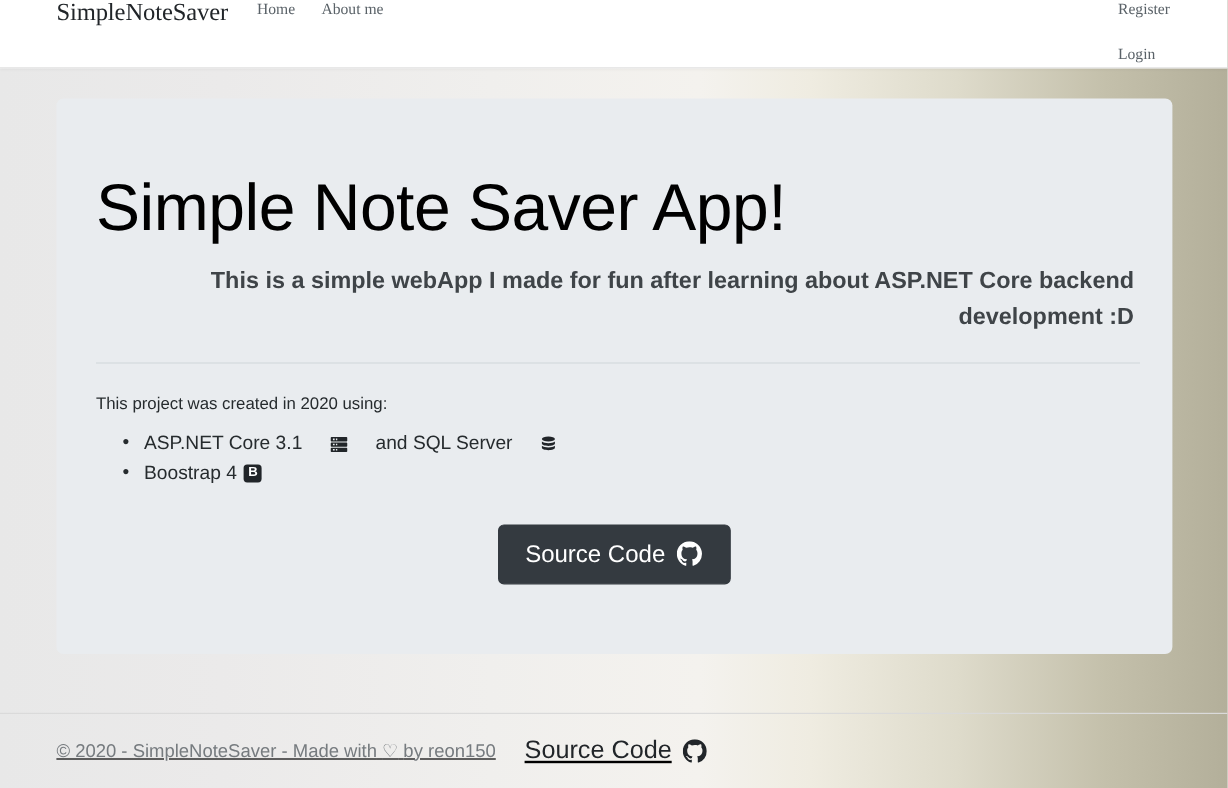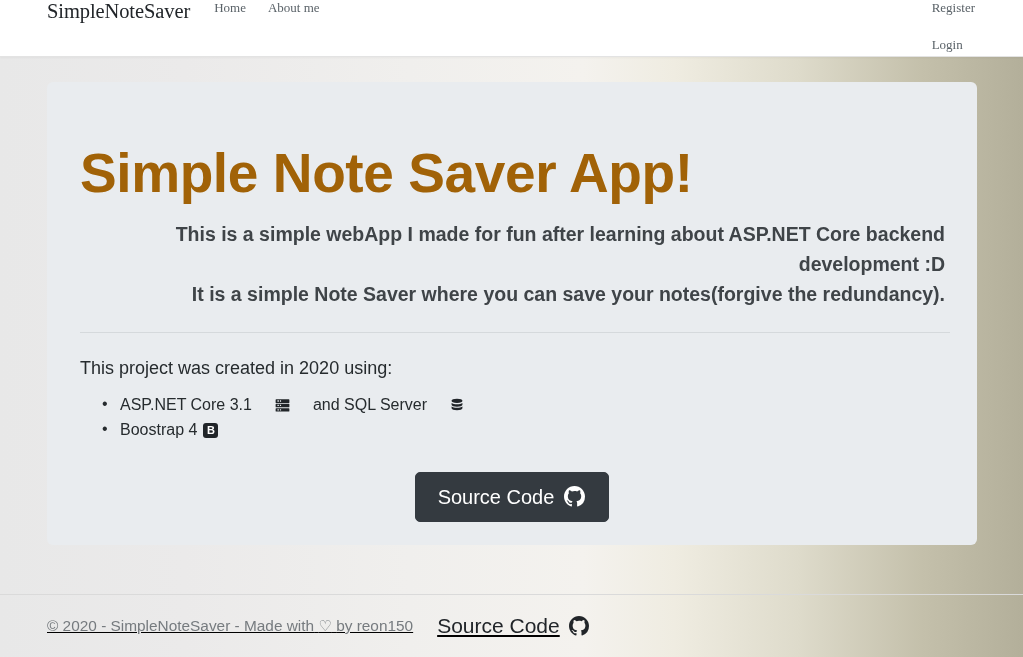--- a/index.html
+++ b/index.html
@@ -79,23 +79,23 @@
     top: 82px;
     width: 930px;
     height: 463px;
     background: #e9ecef;
     border-radius: 6px;
     padding: 64px 32px 0 33px;
   }
 
   .display-4 {
     font-size: 55px;
-    font-weight: 700;
+    font-weight: 400;
     line-height: 1.0;
-    color: #a16207;
+    color: #000000;
     letter-spacing: -0.4px;
     white-space: nowrap;
   }
 
   .lead {
     margin-top: 18px;
     font-size: 19.5px;
     font-weight: 700;
     line-height: 30px;
     color: #3f4448;
@@ -104,21 +104,21 @@
 
   .hr {
     margin: 23px 0 0 0;
     border: 0;
     border-top: 1px solid #d5d9dc;
     width: 870px;
   }
 
   .using-text {
     margin-top: 24px;
-    font-size: 18px;
+    font-size: 14px;
     color: #262b2e;
     line-height: 1.3;
   }
 
   .tech-list {
     margin-top: 13px;
     padding-left: 40px;
     list-style: none;
   }
 
@@ -239,21 +239,20 @@
     <a class="nav-link" href="#">Login</a>
   </div>
 </nav>
 
 <section class="jumbotron">
 
   <h1 class="display-4">Simple Note Saver App!</h1>
 
   <p class="lead">
     <span>This is a simple webApp I made for fun after learning about ASP.NET Core backend development :D</span><br>
-    <span>It is a simple Note Saver where you can save your notes(forgive the redundancy).</span>
   </p>
 
   <hr class="hr">
 
   <p class="using-text">This project was created in 2020 using:</p>
 
   <ul class="tech-list">
     <li>
       <span>ASP.NET Core 3.1</span>
       <span class="inline-icon icon-gap-l">

